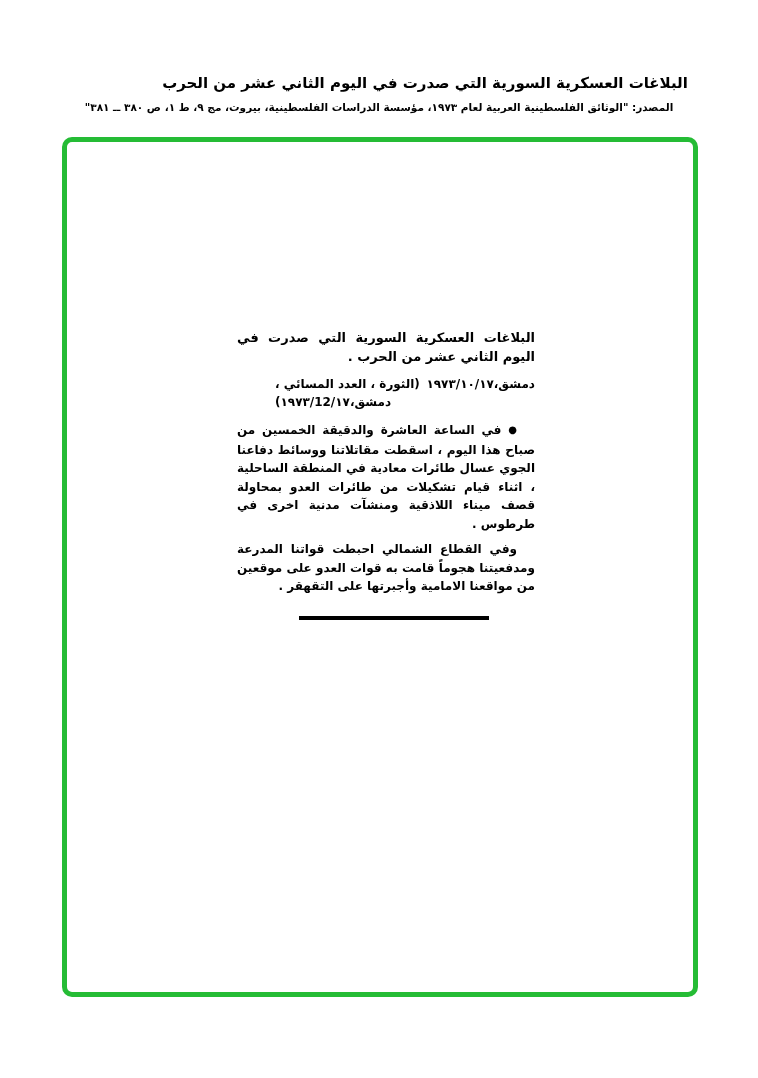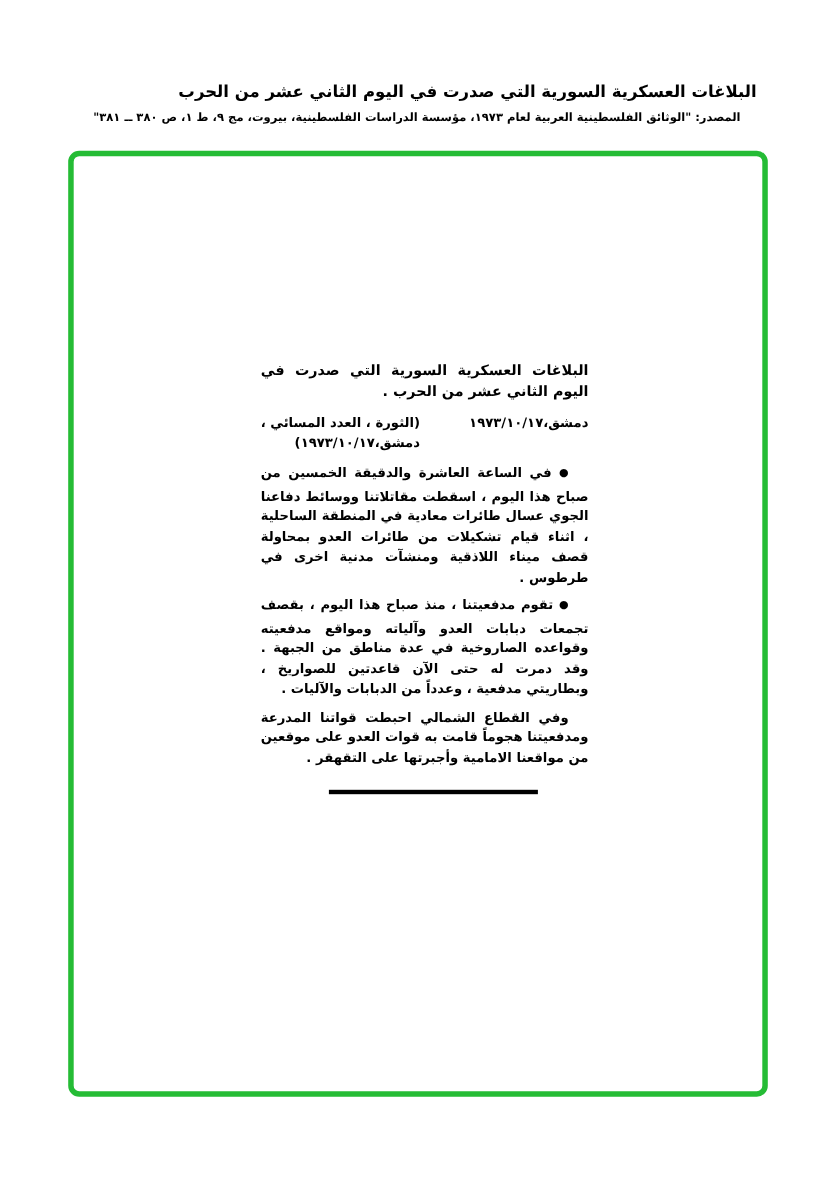--- a/index.html
+++ b/index.html
@@ -65,21 +65,21 @@
   }
   .dateline {
     display: flex;
     justify-content: space-between;
     align-items: flex-start;
     margin-top: 9px;
     font-size: 12px;
     line-height: 18px;
   }
   .dl-right { white-space: nowrap; }
-  .dl-left  { text-align: right; }
+  .dl-left  { text-align: left; margin-left: 38px; }
   .para {
     margin: 7px 0 0 0;
     font-size: 12px;
     line-height: 18.5px;
     text-align: justify;
     text-indent: 9px;
   }
   .para.first { margin-top: 10px; }
   .para .bullet {
     font-size: 10px;
@@ -105,26 +105,25 @@
 
 <div class="frame">
   <div class="doc">
 
     <h2 class="doc-title">البلاغات العسكرية السورية التي صدرت في اليوم الثاني عشر من الحرب .</h2>
 
     <div class="dateline">
       <span class="dl-right">دمشق،١٩٧٣/١٠/١٧</span>
       <span class="dl-left">
         <span>(الثورة ، العدد المسائي ،</span><br>
-        <span>دمشق،١٩٧٣/١٠/١٧)</span>
+        <span>دمشق،١٩٧٣/12/١٧)</span>
       </span>
     </div>
 
     <p class="para first"><span class="bullet">●</span> <span>في الساعة العاشرة والدقيقة الخمسين من صباح هذا اليوم ، اسقطت مقاتلاتنا ووسائط دفاعنا الجوي عسال طائرات معادية في المنطقة الساحلية ، اثناء قيام تشكيلات من طائرات العدو بمحاولة قصف ميناء اللاذقية ومنشآت مدنية اخرى في طرطوس .</span></p>
 
 
-    <p class="para"><span class="bullet">●</span> <span>تقوم مدفعيتنا ، منذ صباح هذا اليوم ، بقصف تجمعات دبابات العدو وآلياته ومواقع مدفعيته وقواعده الصاروخية في عدة مناطق من الجبهة . وقد دمرت له حتى الآن قاعدتين للصواريخ ، وبطاريتي مدفعية ، وعدداً من الدبابات والآليات .</span></p>
 
     <p class="para closing">وفي القطاع الشمالي احبطت قواتنا المدرعة ومدفعيتنا هجوماً قامت به قوات العدو على موقعين من مواقعنا الامامية وأجبرتها على التقهقر .</p>
 
     <div class="divider"></div>
   </div>
 </div>
 
 </body></html>

